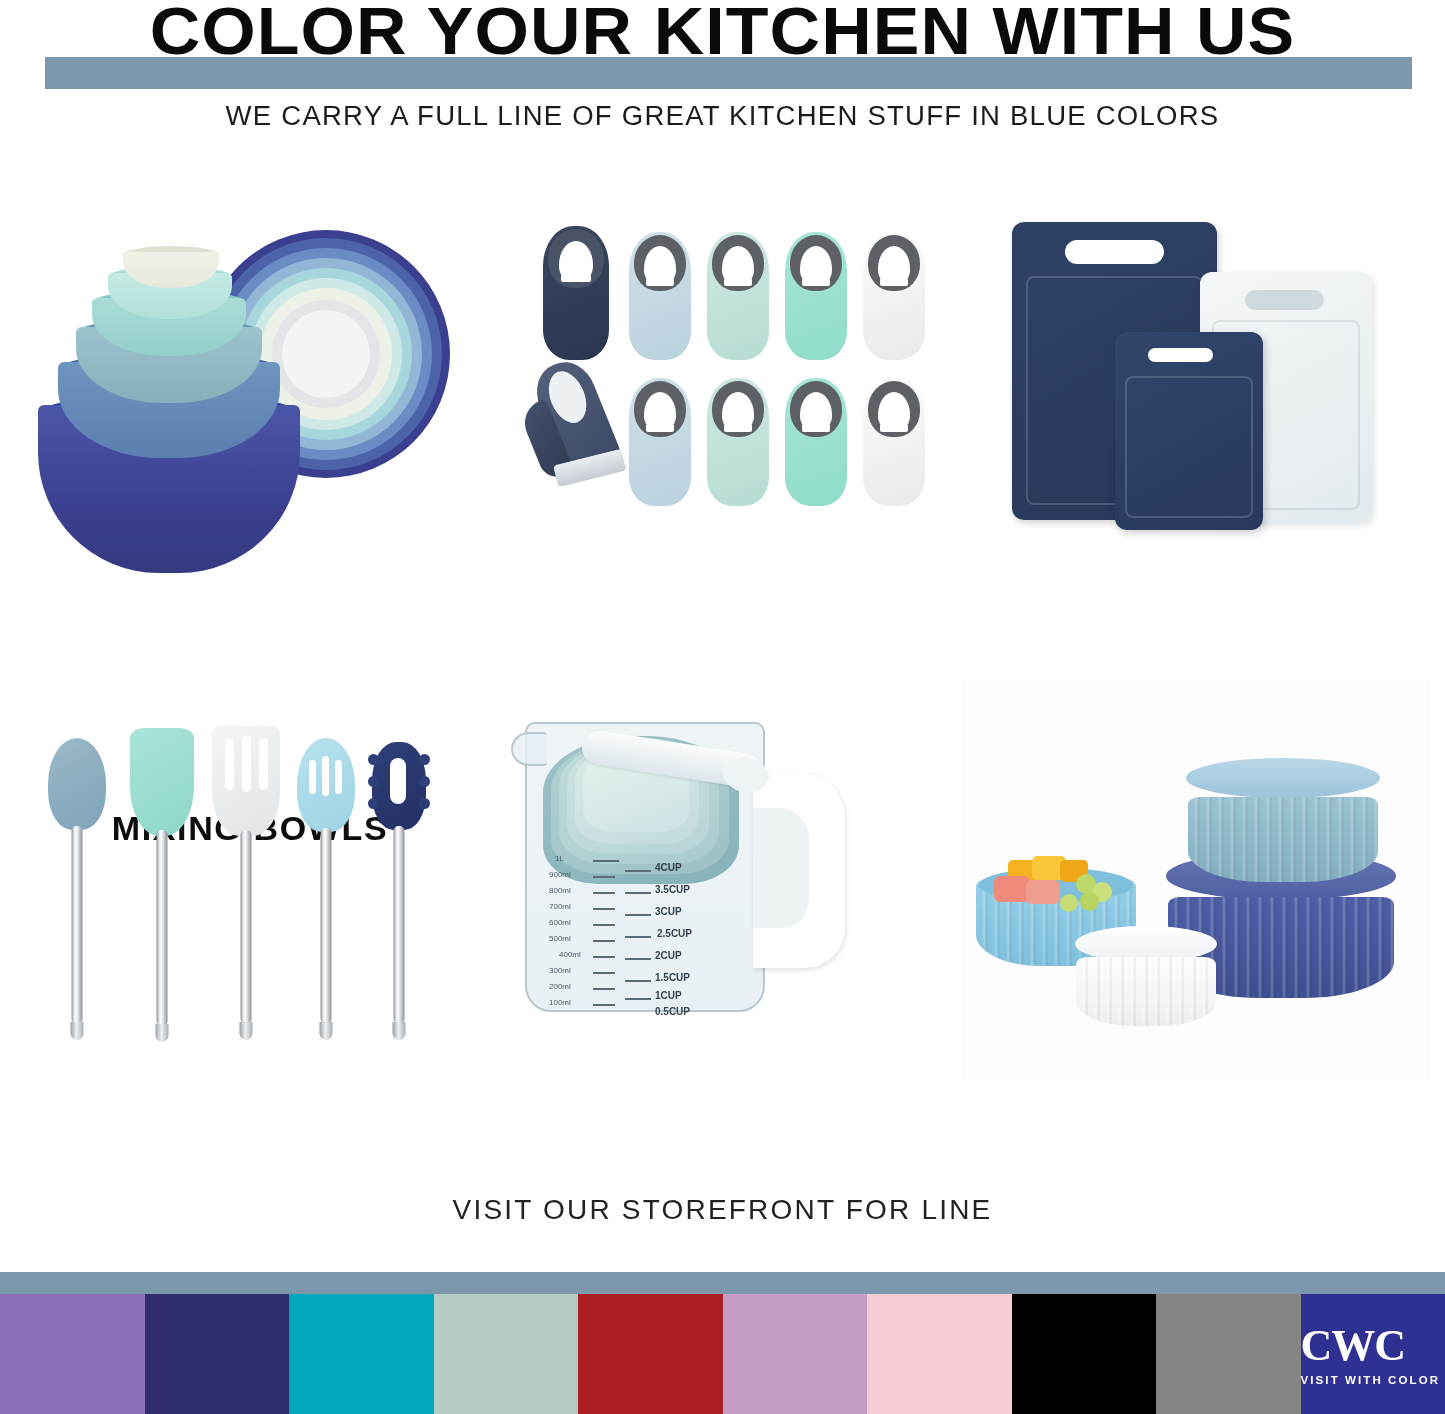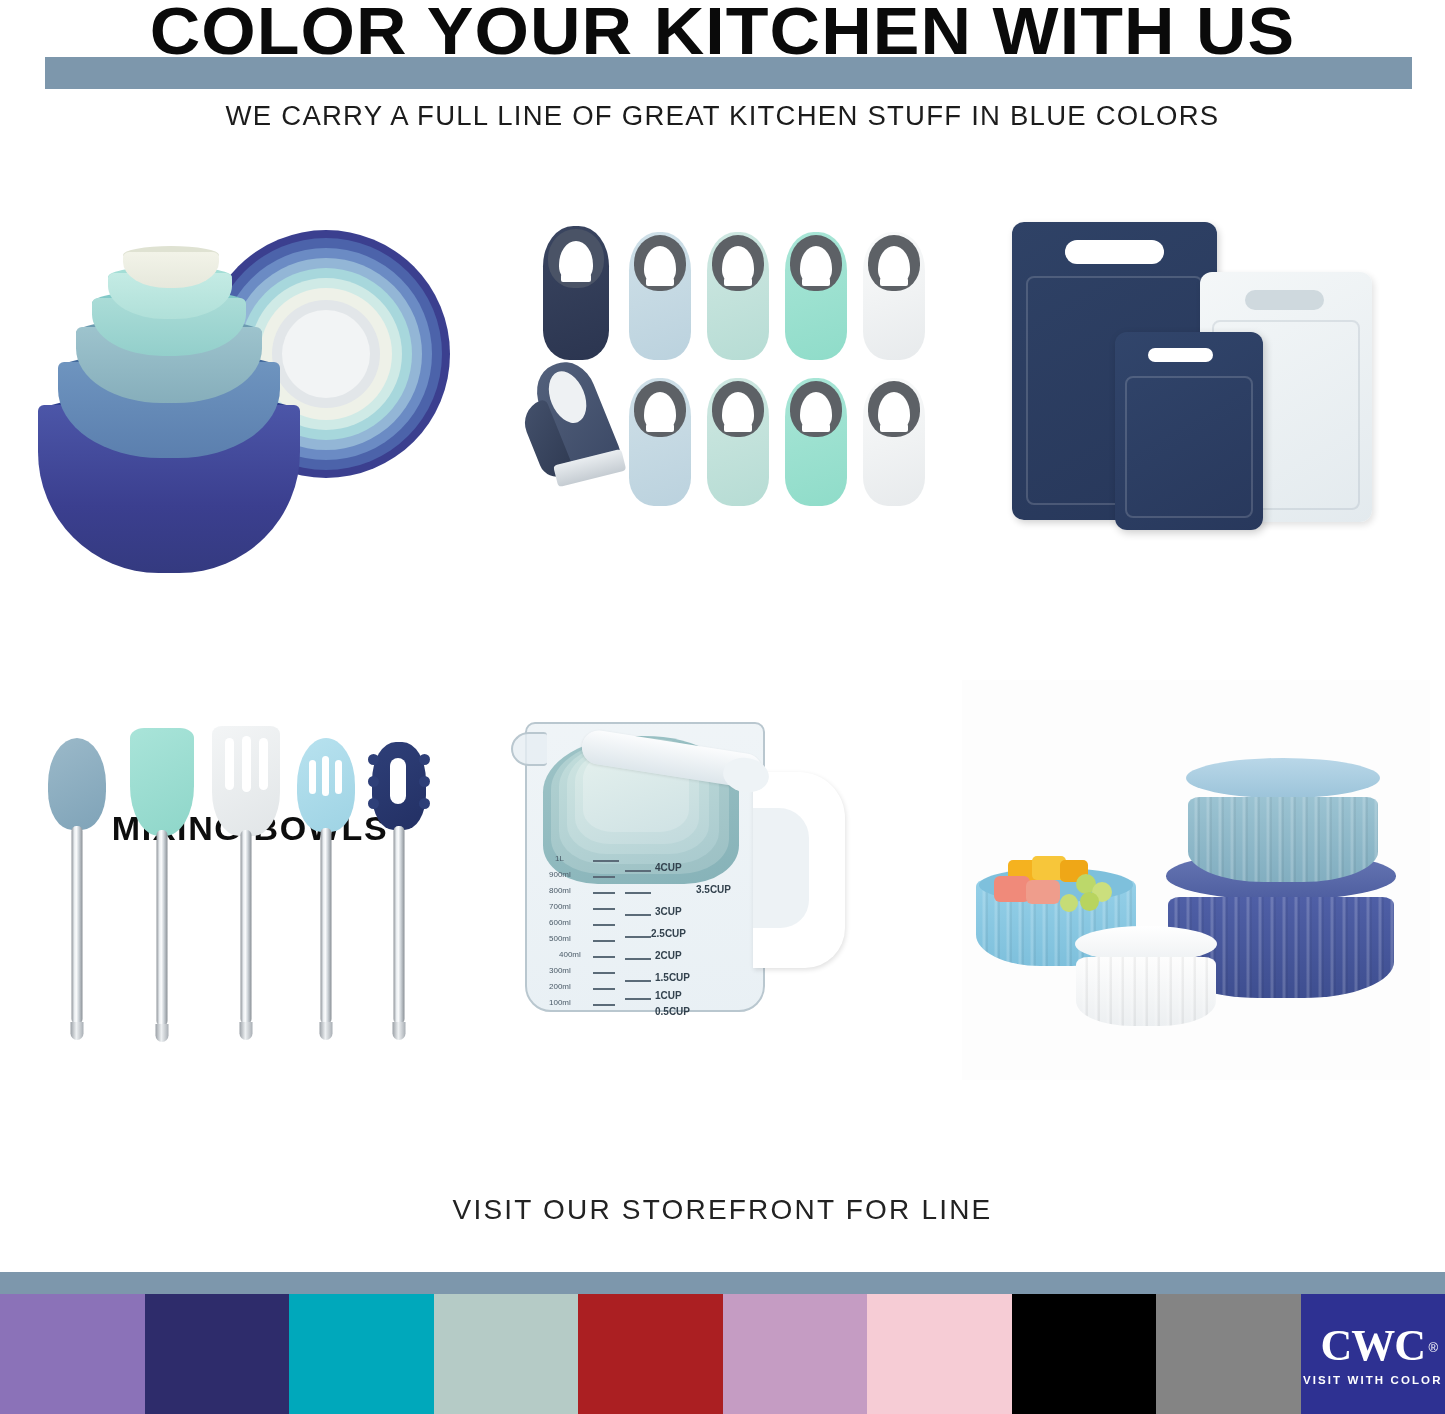--- a/index.html
+++ b/index.html
@@ -66,21 +66,21 @@
     position:absolute; left:0; top:1272px; width:1445px; height:26px;
     background:#7d97ac;
   }
   #swatch-strip {
     position:absolute; left:0; top:1294px; width:1445px; height:120px;
     display:flex;
   }
   .swatch { flex:1 1 0; height:100%; }
   #logo-tile {
     position:relative; display:flex; flex-direction:column;
-    align-items:center; justify-content:center; color:#ffffff;
+    justify-content:center; color:#ffffff;
   }
   #logo-wordmark {
     font-size:44px; font-weight:bold; letter-spacing:-1px;
     line-height:46px; font-family:"Liberation Serif", serif;
     position:relative;
   }
   #logo-tm {
     position:absolute; right:-13px; top:2px;
     font-size:13px; font-weight:normal; letter-spacing:0;
     font-family:"Liberation Sans", sans-serif;
@@ -421,25 +421,25 @@
     <div class="mc-tick a" style="left:108px;top:292px;width:22px;"></div>
     <div class="mc-txt a" style="left:64px;top:286px;">300ml</div>
     <div class="mc-tick a" style="left:108px;top:308px;width:22px;"></div>
     <div class="mc-txt a" style="left:64px;top:302px;">200ml</div>
     <div class="mc-tick a" style="left:108px;top:324px;width:22px;"></div>
     <div class="mc-txt a" style="left:64px;top:318px;">100ml</div>
 
     <div class="mc-tick a" style="left:140px;top:190px;width:26px;"></div>
     <div class="mc-txt cup a" style="left:170px;top:182px;">4CUP</div>
     <div class="mc-tick a" style="left:140px;top:212px;width:26px;"></div>
-    <div class="mc-txt cup a" style="left:170px;top:204px;margin-left:41px;">3.5CUP</div>
+    <div class="mc-txt cup a" style="left:170px;top:204px;">3.5CUP</div>
     <div class="mc-tick a" style="left:140px;top:234px;width:26px;"></div>
     <div class="mc-txt cup a" style="left:170px;top:226px;">3CUP</div>
     <div class="mc-tick a" style="left:140px;top:256px;width:26px;"></div>
-    <div class="mc-txt cup a" style="left:166px;top:248px;">2.5CUP</div>
+    <div class="mc-txt cup a" style="left:172px;top:248px;">2.5CUP</div>
     <div class="mc-tick a" style="left:140px;top:278px;width:26px;"></div>
     <div class="mc-txt cup a" style="left:170px;top:270px;">2CUP</div>
     <div class="mc-tick a" style="left:140px;top:300px;width:26px;"></div>
     <div class="mc-txt cup a" style="left:170px;top:292px;">1.5CUP</div>
     <div class="mc-tick a" style="left:140px;top:318px;width:26px;"></div>
     <div class="mc-txt cup a" style="left:170px;top:310px;">1CUP</div>
     <div class="mc-txt cup a" style="left:170px;top:326px;">0.5CUP</div>
   </div>
 
 </div>

